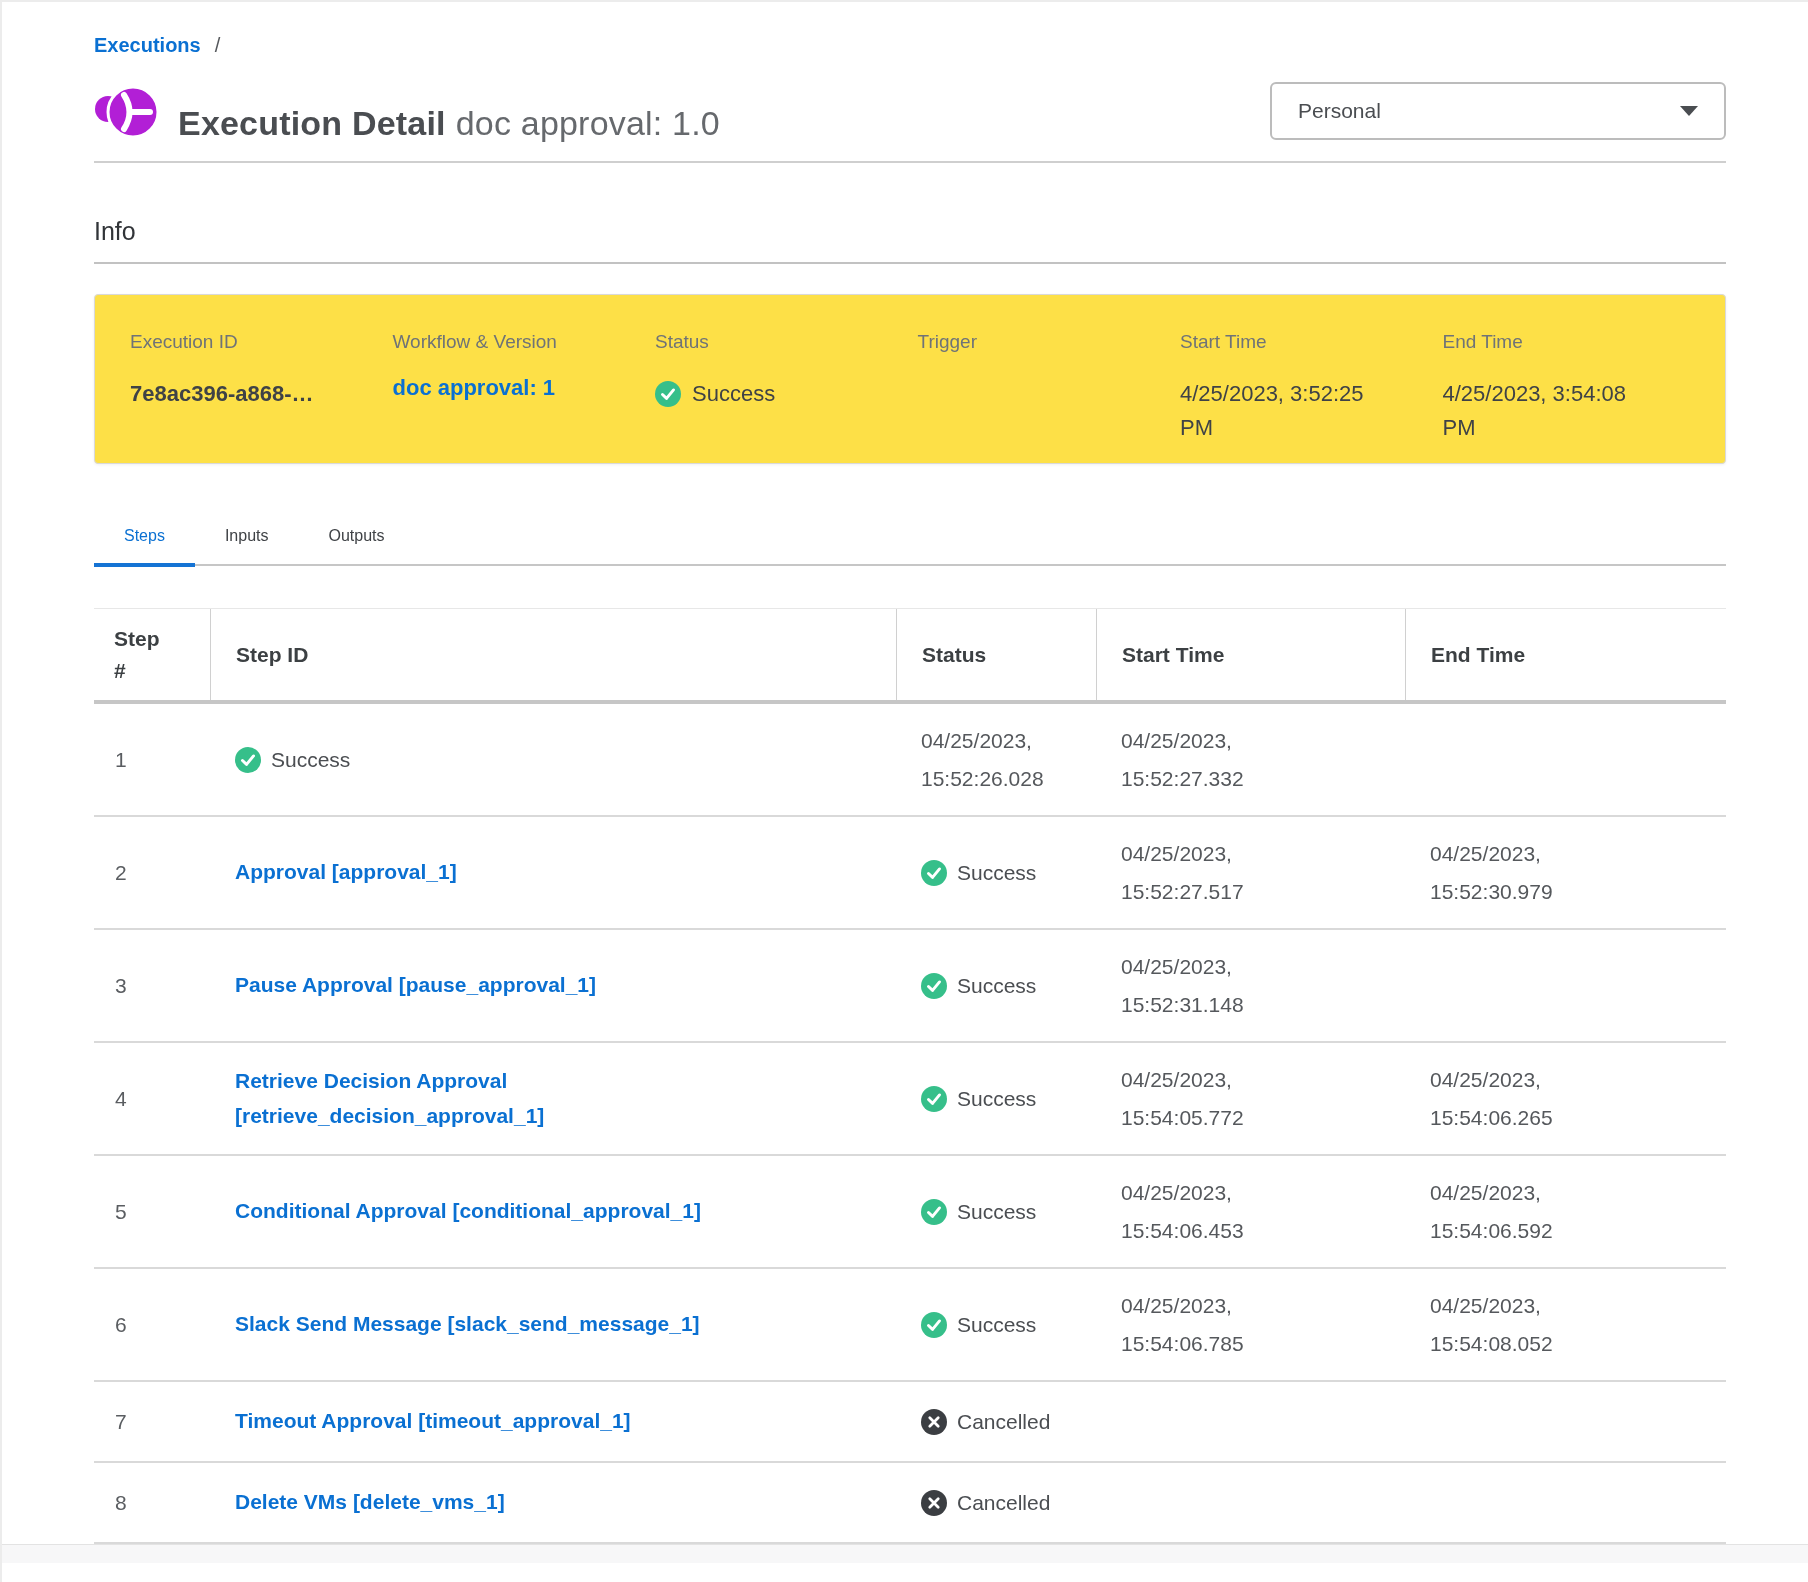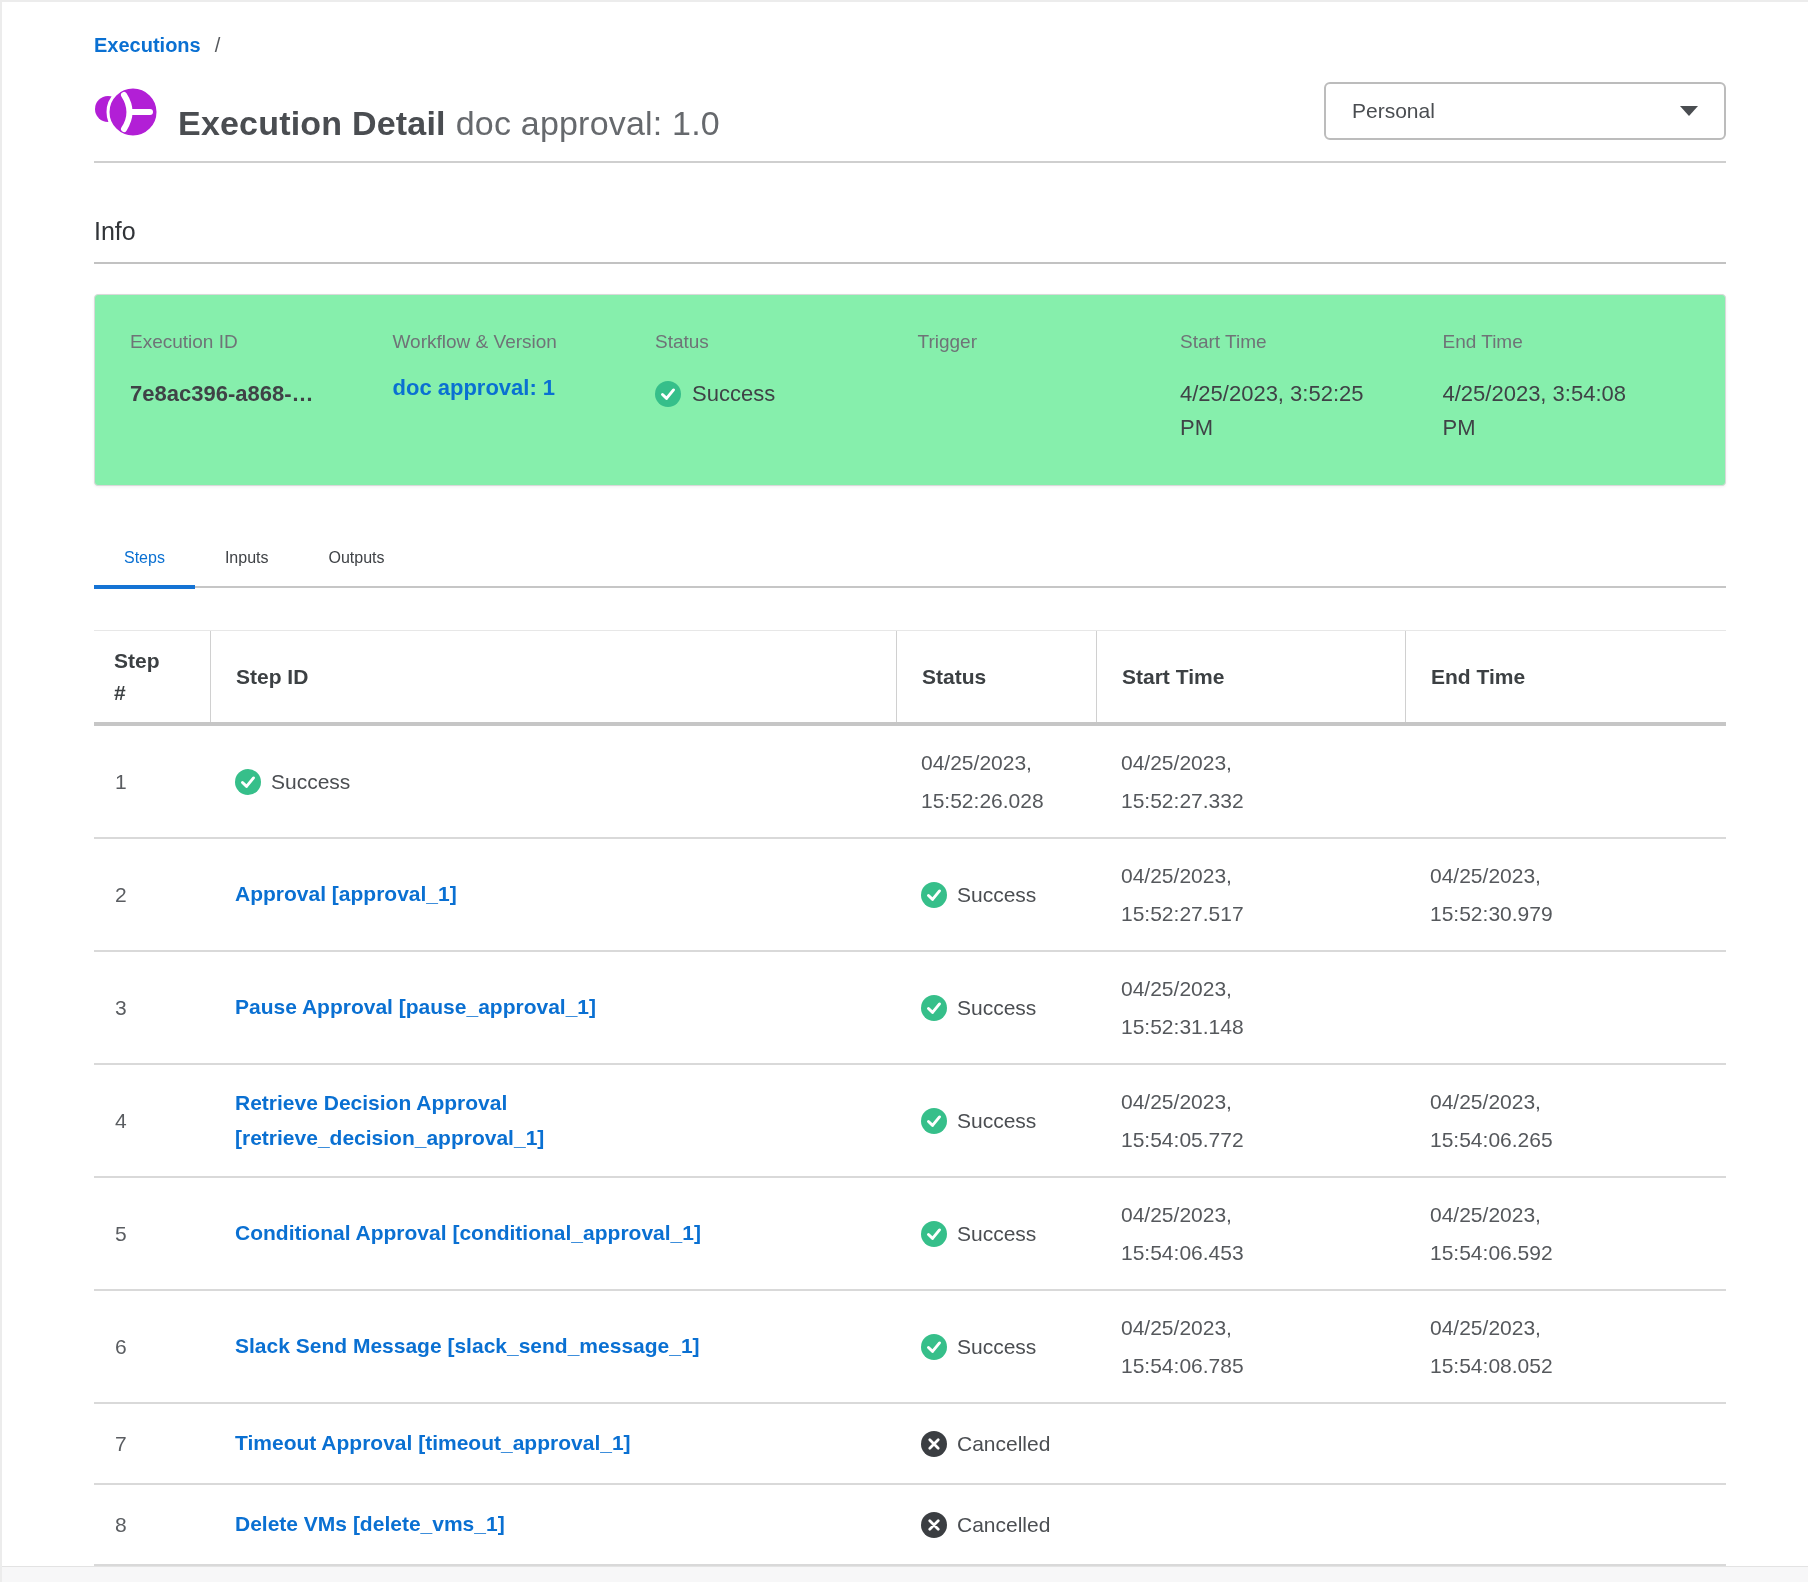--- a/index.html
+++ b/index.html
@@ -16,33 +16,33 @@
   .crumb-link { color: #0a70d2; font-size: 20px; font-weight: 600; text-decoration: none; cursor: pointer; }
   .crumb-sep { color: #55585c; font-size: 20px; }
 
   
   .title-row { display: flex; align-items: center; justify-content: space-between; margin-bottom: 18px; }
   .title-left { display: flex; align-items: flex-end; gap: 20px; }
   .wf-icon { width: 64px; height: 64px; display: inline-block; flex: 0 0 auto; }
   .page-title { font-size: 34px; font-weight: 600; color: #4a4d51; letter-spacing: 0.2px; }
   .page-title .t-sub { font-weight: 400; color: #66696d; margin-left: 10px; }
 
-  .scope-select { width: 402px; height: 58px; border: 2px solid #bcbcbc; border-radius: 6px;
+  .scope-select { width: 456px; height: 58px; border: 2px solid #bcbcbc; border-radius: 6px;
     display: flex; align-items: center; justify-content: space-between; padding: 0 26px; cursor: pointer; background: #fff; }
   .scope-select .val { font-size: 21px; color: #4a4d51; }
   .caret { width: 0; height: 0; border-left: 9px solid transparent; border-right: 9px solid transparent; border-top: 10px solid #4a4d51; }
 
   .rule { border: none; height: 0; border-top: 2px solid #cfcfcf; }
   .title-rule { margin-bottom: 54px; }
   .info-heading { font-size: 25px; font-weight: 400; color: #313438; margin-bottom: 16px; }
   .info-rule { border-top-color: #c2c2c2; margin-bottom: 30px; }
 
   
-  .info-card { border: 1px solid #d9d9d9; border-radius: 4px; background: #86efac;
-    box-shadow: 0 1px 3px rgba(0,0,0,0.06); height: 192px; padding: 36px 20px 0 35px;
+  .info-card { border: 1px solid #d9d9d9; border-radius: 4px; background: #fde047;
+    box-shadow: 0 1px 3px rgba(0,0,0,0.06); height: 170px; padding: 36px 20px 0 35px;
     display: grid; grid-template-columns: repeat(6, 1fr); }
   .info-label { font-size: 19px; color: #6f7377; margin-bottom: 18px; }
   .info-value { font-size: 22px; color: #3f4246; line-height: 1.55; margin-top: 24px; }
   .v-bold { font-weight: 600; }
   .v-link { color: #0a70d2; font-weight: 600; text-decoration: none; cursor: pointer; }
   .v-status { display: flex; align-items: center; gap: 11px; }
   .v-time { max-width: 205px; }
   .badge-icon { width: 26px; height: 26px; display: inline-block; flex: 0 0 auto; }
 
   

